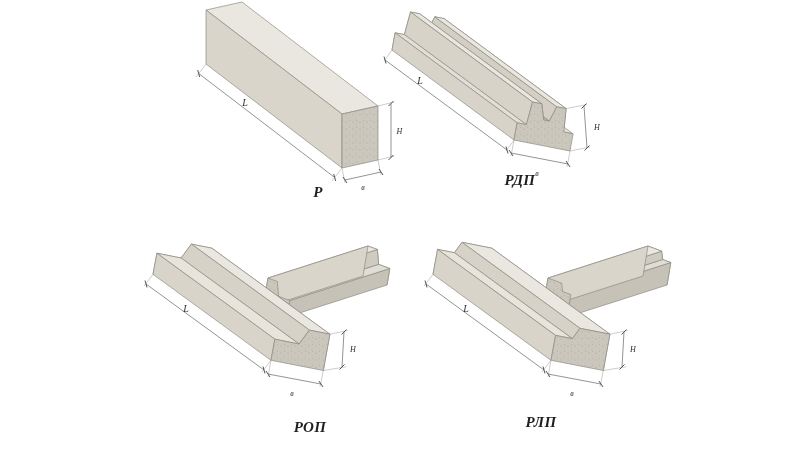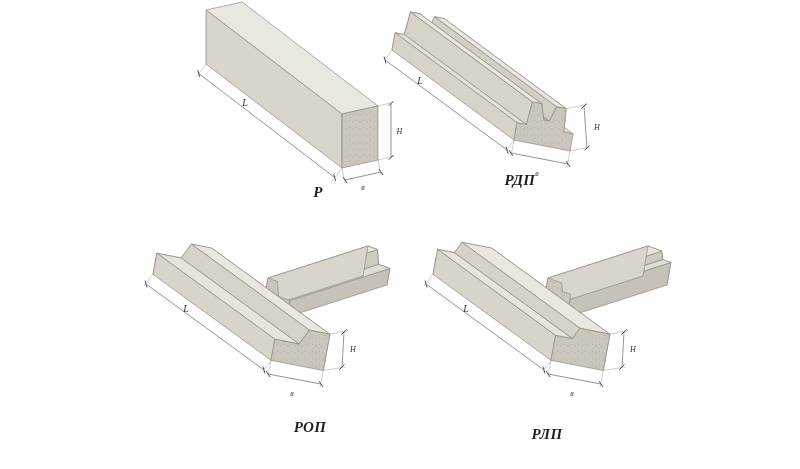--- a/index.html
+++ b/index.html
@@ -228,15 +228,15 @@
       <line class="dim" x1="150" y1="136" x2="203" y2="146"></line>
       <line class="tick" x1="148" y1="133" x2="152" y2="139"></line>
       <line class="tick" x1="201" y1="143" x2="205" y2="149"></line>
       <text class="dim-label" x="174" y="158" text-anchor="middle">в</text>
     </g>
   </svg>
 
   <div class="fig-caption" style="left:318px; top:184px;">Р</div>
   <div class="fig-caption" style="left:520px; top:172px;">РДП</div>
   <div class="fig-caption" style="left:310px; top:419px;">РОП</div>
-  <div class="fig-caption" style="left:541px; top:426px;margin-left:6px;">РЛП</div>
+  <div class="fig-caption" style="left:541px; top:414px;">РЛП</div>
 
 </div>
 
 </body></html>

